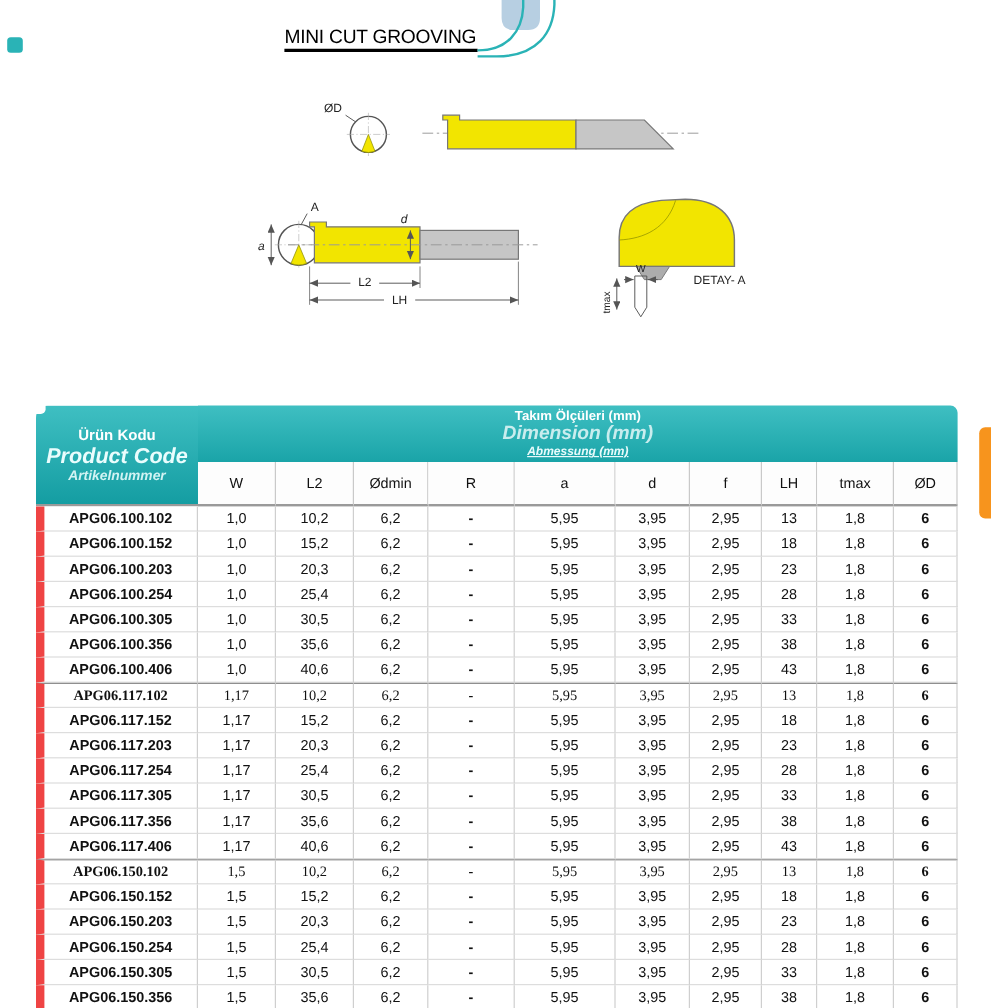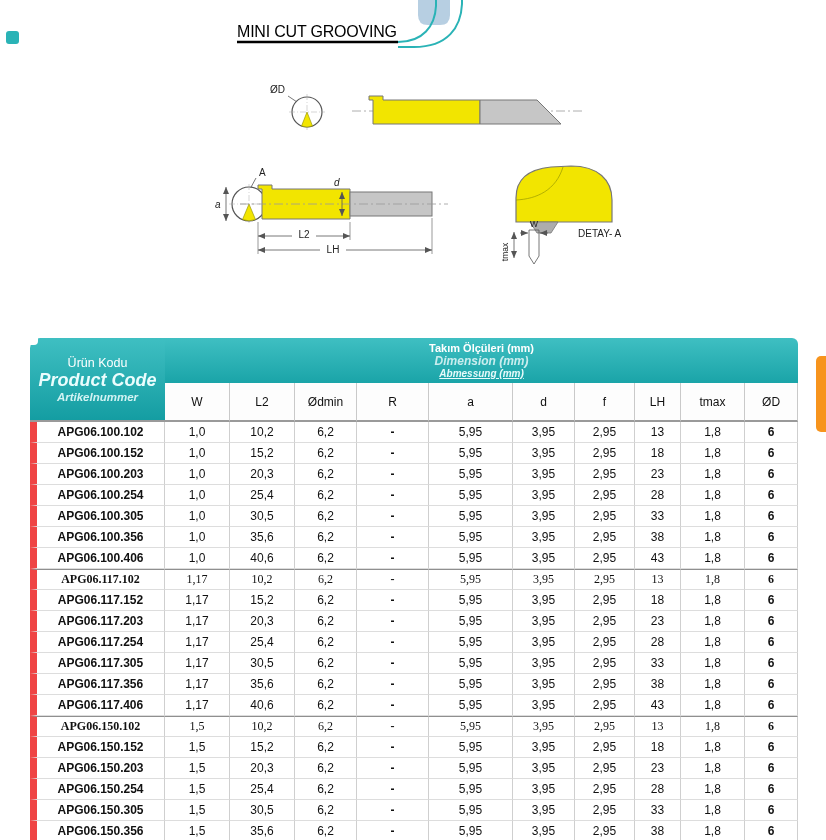--- a/index.html
+++ b/index.html
@@ -17,25 +17,25 @@
                  background:#fff; border-radius:4px; z-index:4; }
 
   .tablewrap { position:absolute; left:30px; top:338px; width:768px; }
   table { width:768px; border-collapse:separate; border-spacing:0; table-layout:fixed; font-size:12px; }
   th,td { padding:0; text-align:center; vertical-align:middle; overflow:hidden; }
 
   .code-head { background:linear-gradient(180deg,#3FBFC2 0%,#149DA2 100%);
                border-radius:10px 0 0 0; color:#fff; height:84px; border-bottom:2px solid #9a9a9a; }
   .dim-head  { background:linear-gradient(180deg,#3FBFC2 0%,#1AA4A8 100%);
                color:#fff; height:36px; border-radius:0 6px 0 0; }
-  .code-head .l1 { font-weight:normal; font-size:12.5px;text-align:center; }
+  .code-head .l1 { font-weight:bold; font-size:12.5px;text-align:center; }
   .code-head .l2 { font-weight:bold; font-style:italic; font-size:18px; color:#eafdfd; }
   .code-head .l3 { font-style:italic; font-size:11.5px; color:#d2f3f3; }
   .dim-head .l1 { font-weight:bold; font-size:11px; }
-  .dim-head .l2 { font-style:italic; font-size:12px; color:#c9edee; }
+  .dim-head .l2 { font-style:italic; font-size:16px; color:#c9edee; }
   .dim-head .l3 { font-style:italic; font-size:10px; color:#e8fbfb;text-decoration:underline; }
 
   tr.cols th { background:#fdfdfd; height:32px; font-weight:normal; color:#111;
                border-right:1px solid #c9c9c9; border-bottom:2px solid #9a9a9a; }
 
   tbody td { height:21px; border-right:1px solid #cfcfcf; border-bottom:1px solid #ddd;
              color:#111; font-size:12px; }
   tbody td.code { font-weight:bold; border-left:7px solid #ef4444; }
   tbody td.b { font-weight:bold; }
   tbody tr.group-start td { border-top:1px solid #8f8f8f;font-family:Liberation Serif, serif; }

